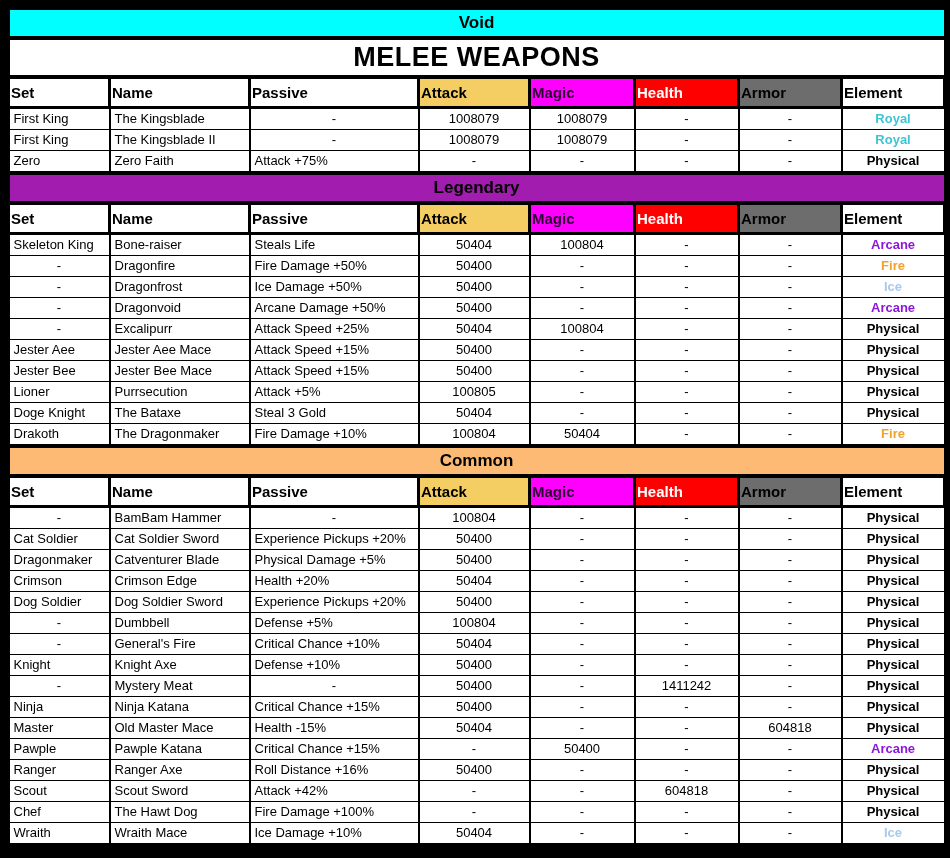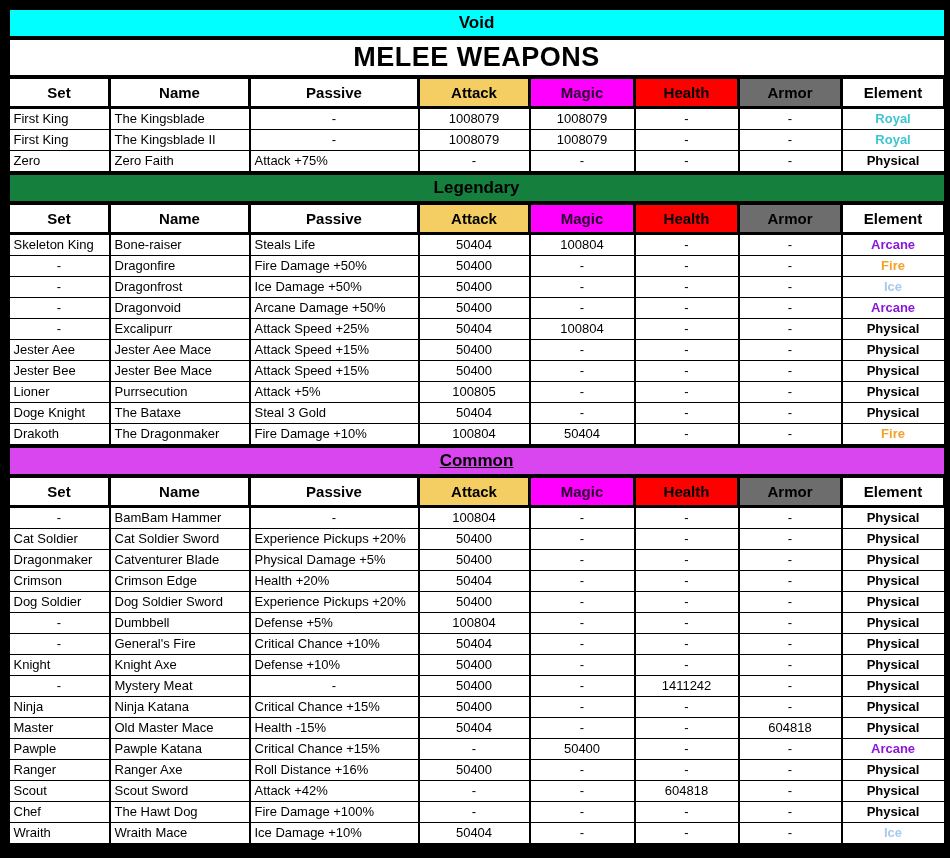--- a/index.html
+++ b/index.html
@@ -39,28 +39,28 @@
     height: 24px;
     text-align: center;
     font-weight: bold;
     font-size: 17px;
     border-top: 4px solid #000000;
     border-bottom: 4px solid #000000;
     color: #000000;
   }
   td.colhead {
     height: 25px;
-    text-align: center;
+    text-align: left;
     font-weight: bold;
     font-size: 15px;
     border: 3px solid #000000;
     color: #000000;
   }
   td.colhead-magic  { color: #2a0030; }
-  td.colhead-health { color: #000000; }
+  td.colhead-health { color: #ffffff; }
   td.cell {
     height: 20px;
     line-height: 20px;
     font-size: 13px;
     padding: 0 4px;
     border-top: 1px solid #000000;
     border-bottom: 1px solid #000000;
     color: #000000;
   }
   td.cell.left   { text-align: left; }
@@ -123,21 +123,21 @@
           <td class="cell left">Zero</td>
           <td class="cell left">Zero Faith</td>
           <td class="cell left">Attack +75%</td>
           <td class="cell center">-</td>
           <td class="cell center">-</td>
           <td class="cell center">-</td>
           <td class="cell center">-</td>
           <td class="cell element" style="color: rgb(0, 0, 0);">Physical</td>
         </tr>
         <tr>
-          <td colspan="8" class="section-bar" style="background: #15803d;">Legendary</td>
+          <td colspan="8" class="section-bar" style="background: #a21caf;">Legendary</td>
         </tr>
         <tr>
           <td class="colhead colhead-set" style="background: rgb(255, 255, 255);">Set</td>
           <td class="colhead colhead-name" style="background: rgb(255, 255, 255);">Name</td>
           <td class="colhead colhead-passive" style="background: rgb(255, 255, 255);">Passive</td>
           <td class="colhead colhead-attack" style="background: rgb(245, 206, 99);">Attack</td>
           <td class="colhead colhead-magic" style="background: rgb(255, 0, 255);">Magic</td>
           <td class="colhead colhead-health" style="background: rgb(255, 0, 0);">Health</td>
           <td class="colhead colhead-armor" style="background: rgb(109, 109, 109);">Armor</td>
           <td class="colhead colhead-element" style="background: rgb(255, 255, 255);">Element</td>
@@ -236,21 +236,21 @@
           <td class="cell left">Drakoth</td>
           <td class="cell left">The Dragonmaker</td>
           <td class="cell left">Fire Damage +10%</td>
           <td class="cell center">100804</td>
           <td class="cell center">50404</td>
           <td class="cell center">-</td>
           <td class="cell center">-</td>
           <td class="cell element" style="color: rgb(244, 161, 39);">Fire</td>
         </tr>
         <tr>
-          <td colspan="8" class="section-bar" style="background: #d946ef; text-decoration: underline;">Common</td>
+          <td colspan="8" class="section-bar" style="background: #fdba74;">Common</td>
         </tr>
         <tr>
           <td class="colhead colhead-set" style="background: rgb(255, 255, 255);">Set</td>
           <td class="colhead colhead-name" style="background: rgb(255, 255, 255);">Name</td>
           <td class="colhead colhead-passive" style="background: rgb(255, 255, 255);">Passive</td>
           <td class="colhead colhead-attack" style="background: rgb(245, 206, 99);">Attack</td>
           <td class="colhead colhead-magic" style="background: rgb(255, 0, 255);">Magic</td>
           <td class="colhead colhead-health" style="background: rgb(255, 0, 0);">Health</td>
           <td class="colhead colhead-armor" style="background: rgb(109, 109, 109);">Armor</td>
           <td class="colhead colhead-element" style="background: rgb(255, 255, 255);">Element</td>

